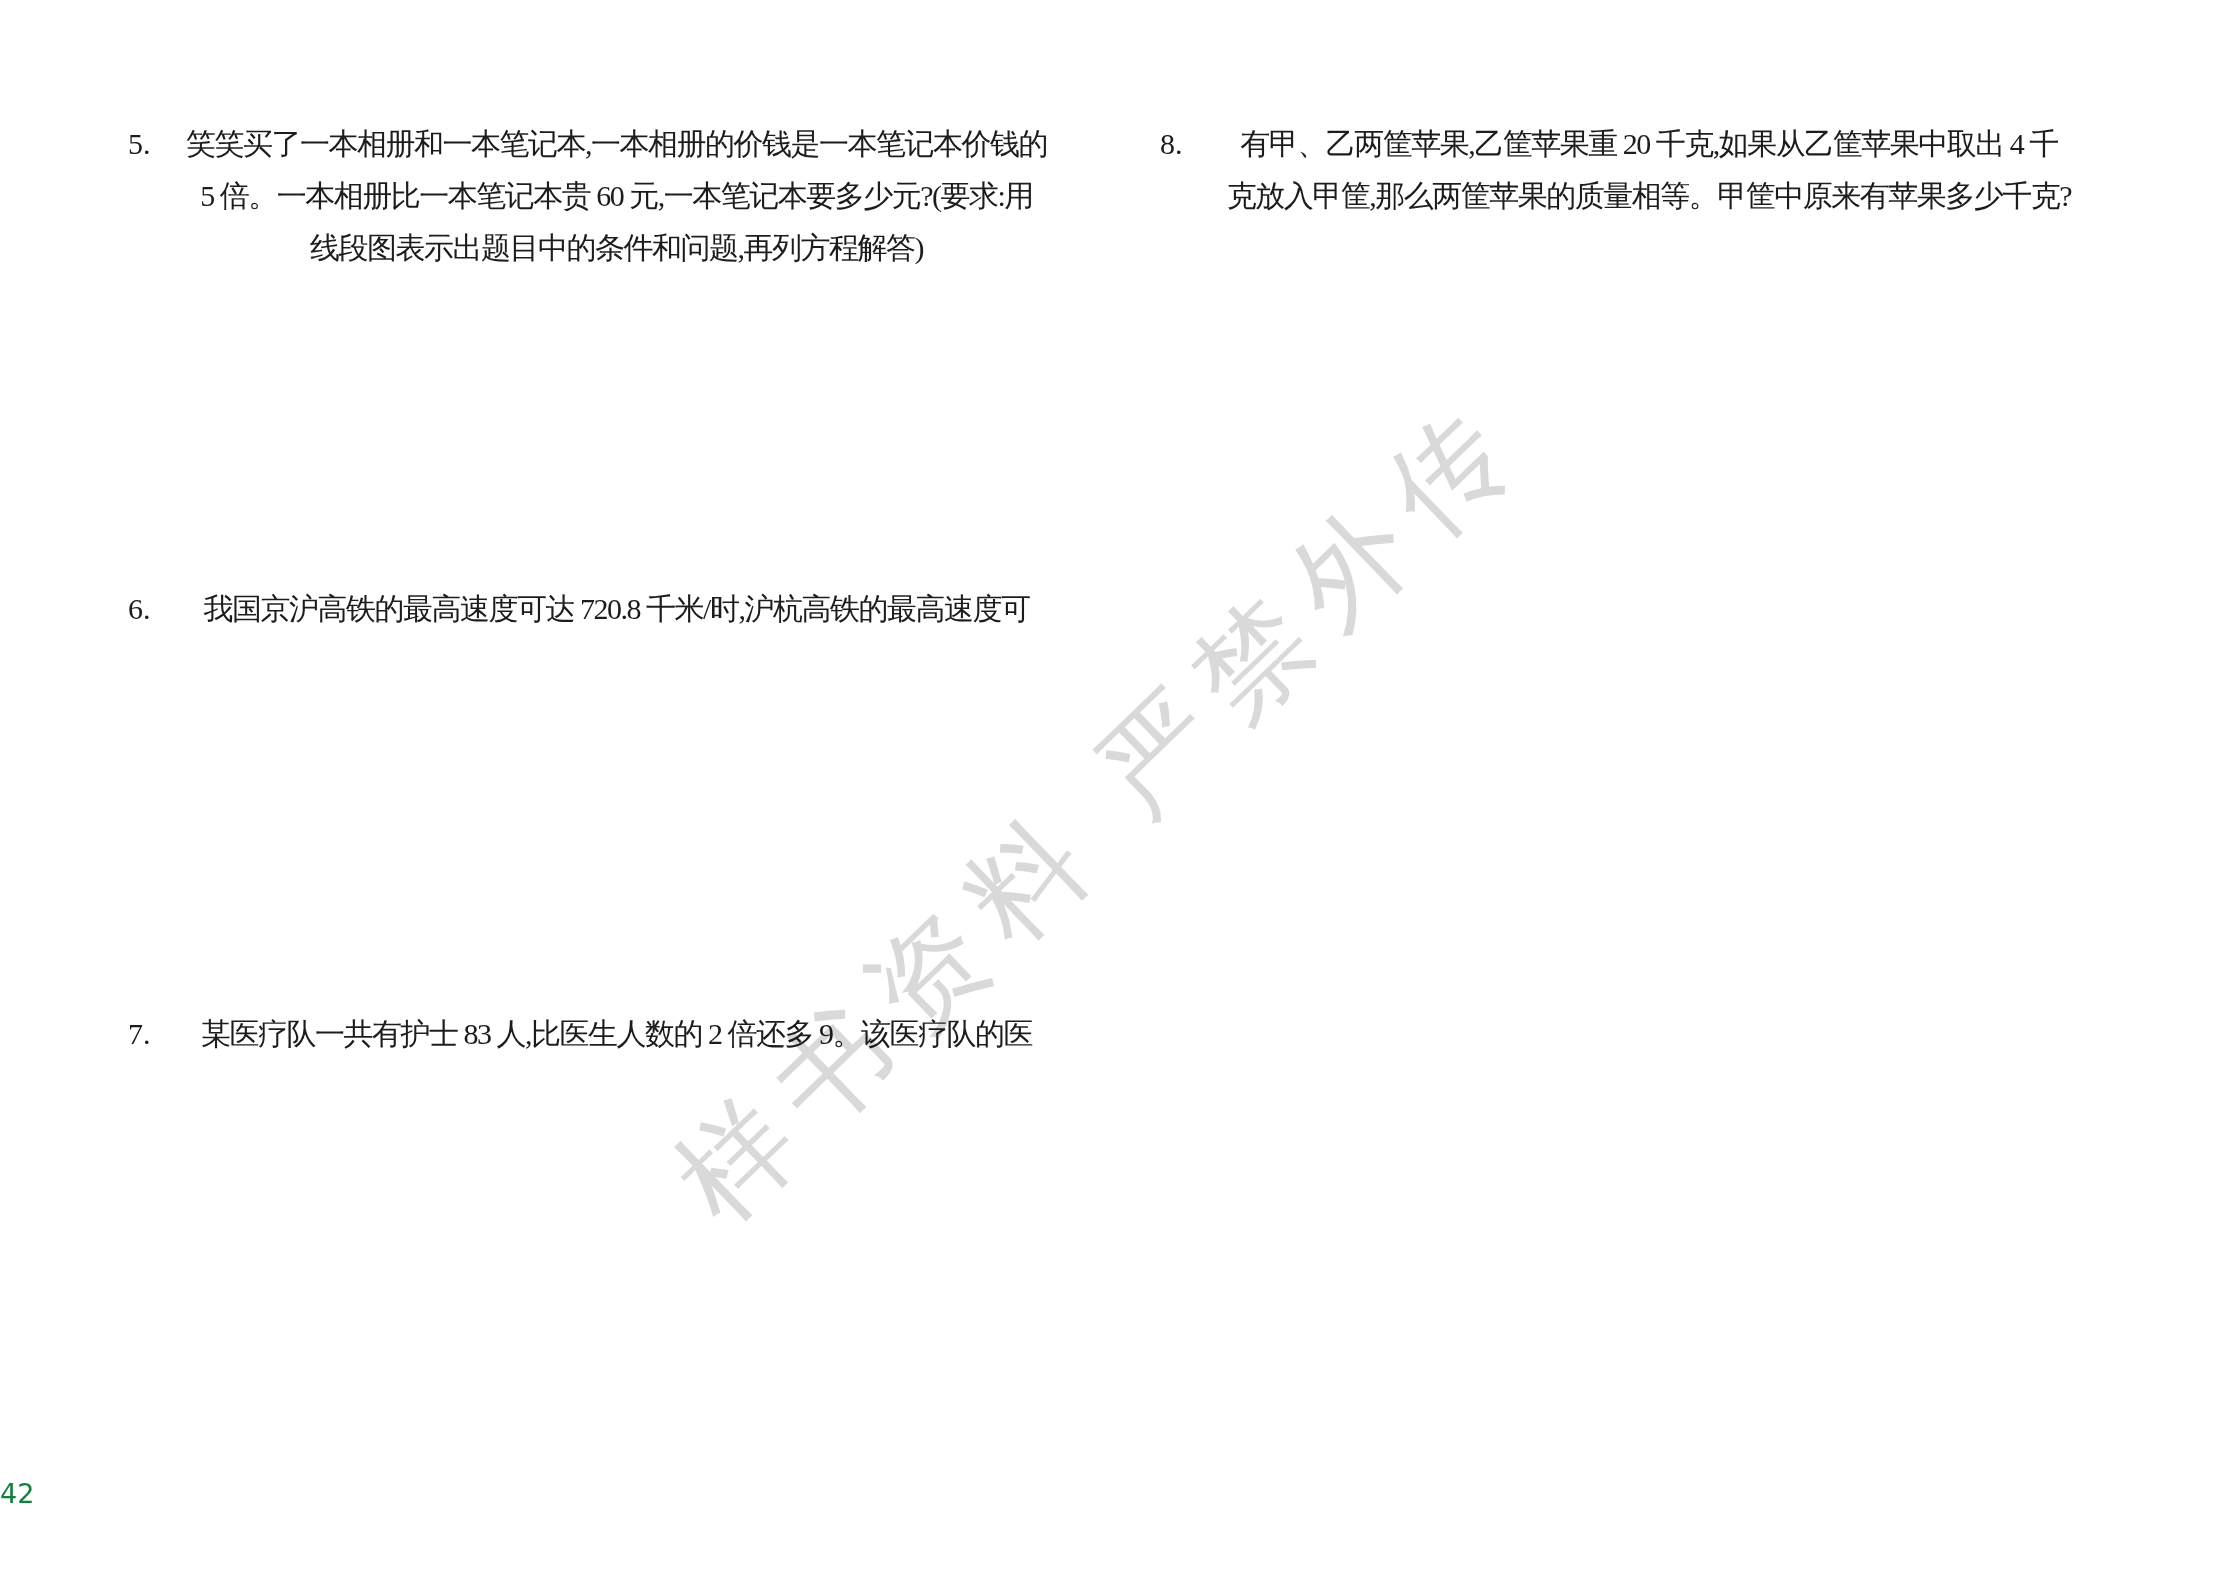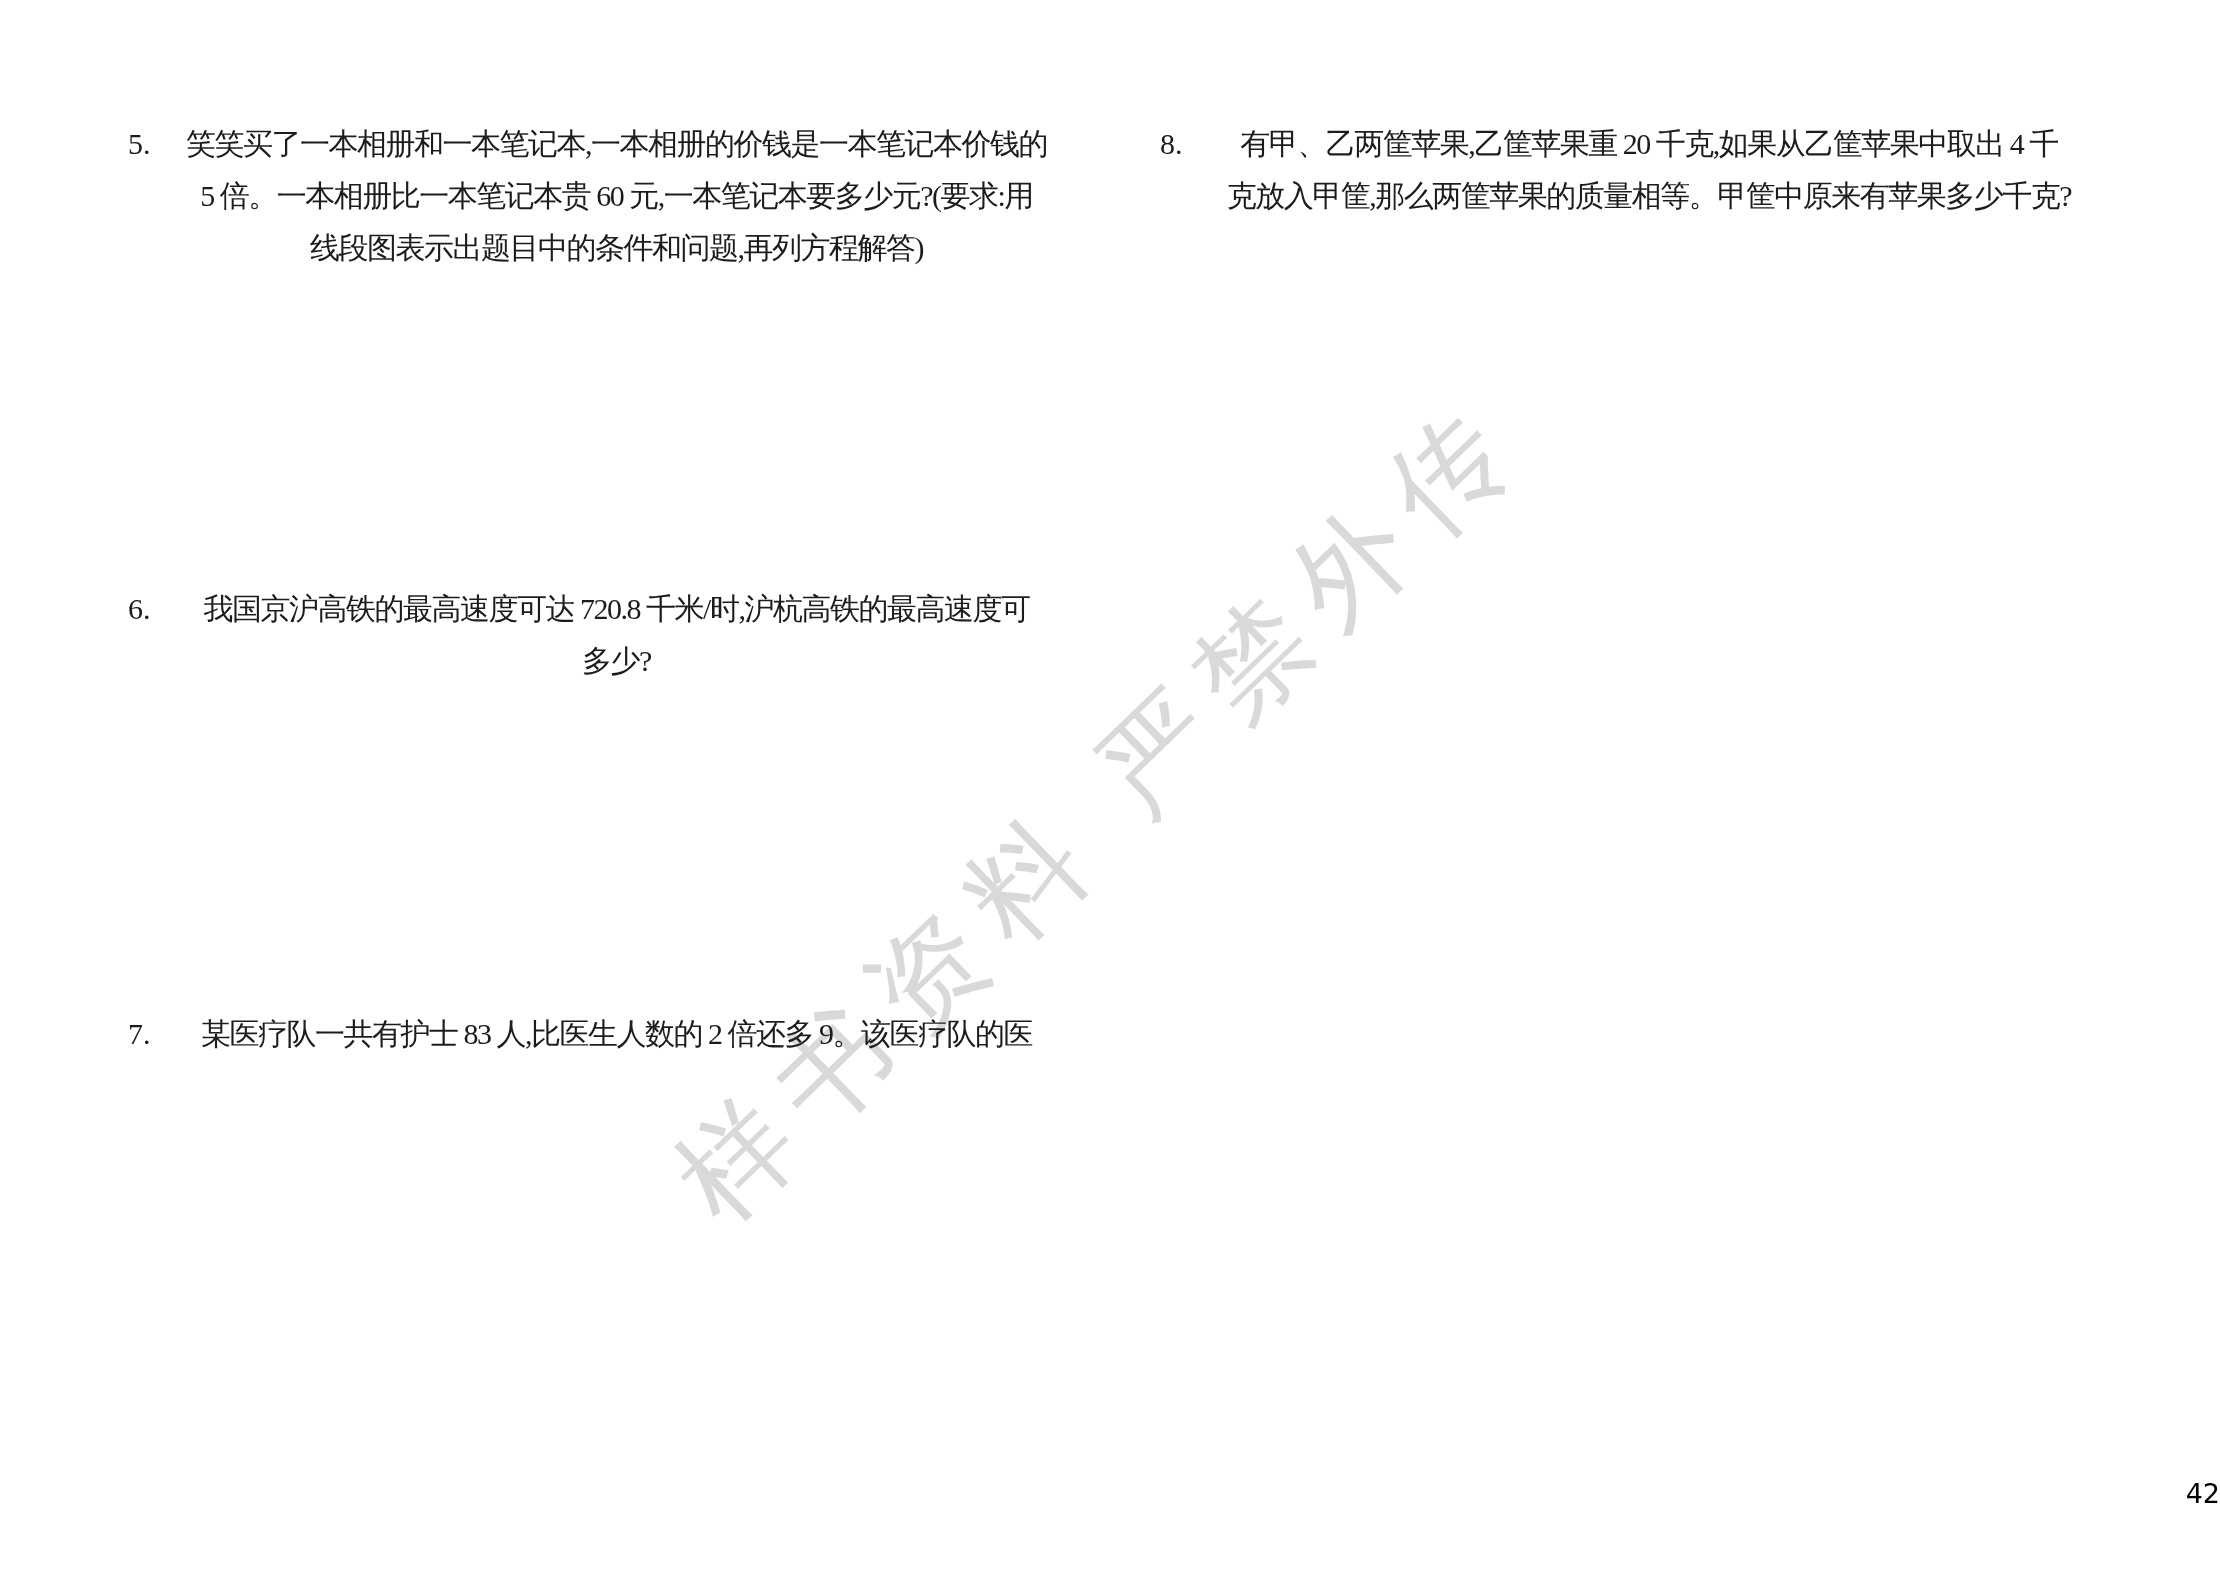--- a/index.html
+++ b/index.html
@@ -57,24 +57,24 @@
   #p6 { left: 128px; top: 583px;  width: 930px; }
   #p7 { left: 128px; top: 1008px; width: 930px; }
   #p8 { left: 1160px; top: 118px; width: 930px; }
   #p5 .pnum, #p6 .pnum, #p7 .pnum { width: 47px; }
   #p8 .pnum { width: 48px; }
   .page-number {
     position: absolute;
     left: 0;
     top: 1478px;
     width: 2220px;
-    text-align: right;
+    text-align: left;
     font-family: "DejaVu Sans", "Liberation Sans", sans-serif;
     font-size: 27px;
-    color: #000000;
+    color: #15803d;
     z-index: 1;
   }
 </style>
 </head>
 <body>
 
 <div id="page">
 
   <div class="watermark">样书资料 严禁外传</div>
 
@@ -84,21 +84,20 @@
       <div class="line">笑笑买了一本相册和一本笔记本,一本相册的价钱是一本笔记本价钱的</div>
       <div class="line">5 倍。一本相册比一本笔记本贵 60 元,一本笔记本要多少元?(要求:用</div>
       <div class="line">线段图表示出题目中的条件和问题,再列方程解答)</div>
     </div>
   </div>
 
   <div class="problem" id="p6">
     <span class="pnum">6.</span>
     <div class="plines">
       <div class="line">我国京沪高铁的最高速度可达 720.8 千米/时,沪杭高铁的最高速度可</div>
-      <div class="line">多少?</div>
     </div>
   </div>
 
   <div class="problem" id="p7">
     <span class="pnum">7.</span>
     <div class="plines">
       <div class="line">某医疗队一共有护士 83 人,比医生人数的 2 倍还多 9。该医疗队的医</div>
     </div>
   </div>
 

